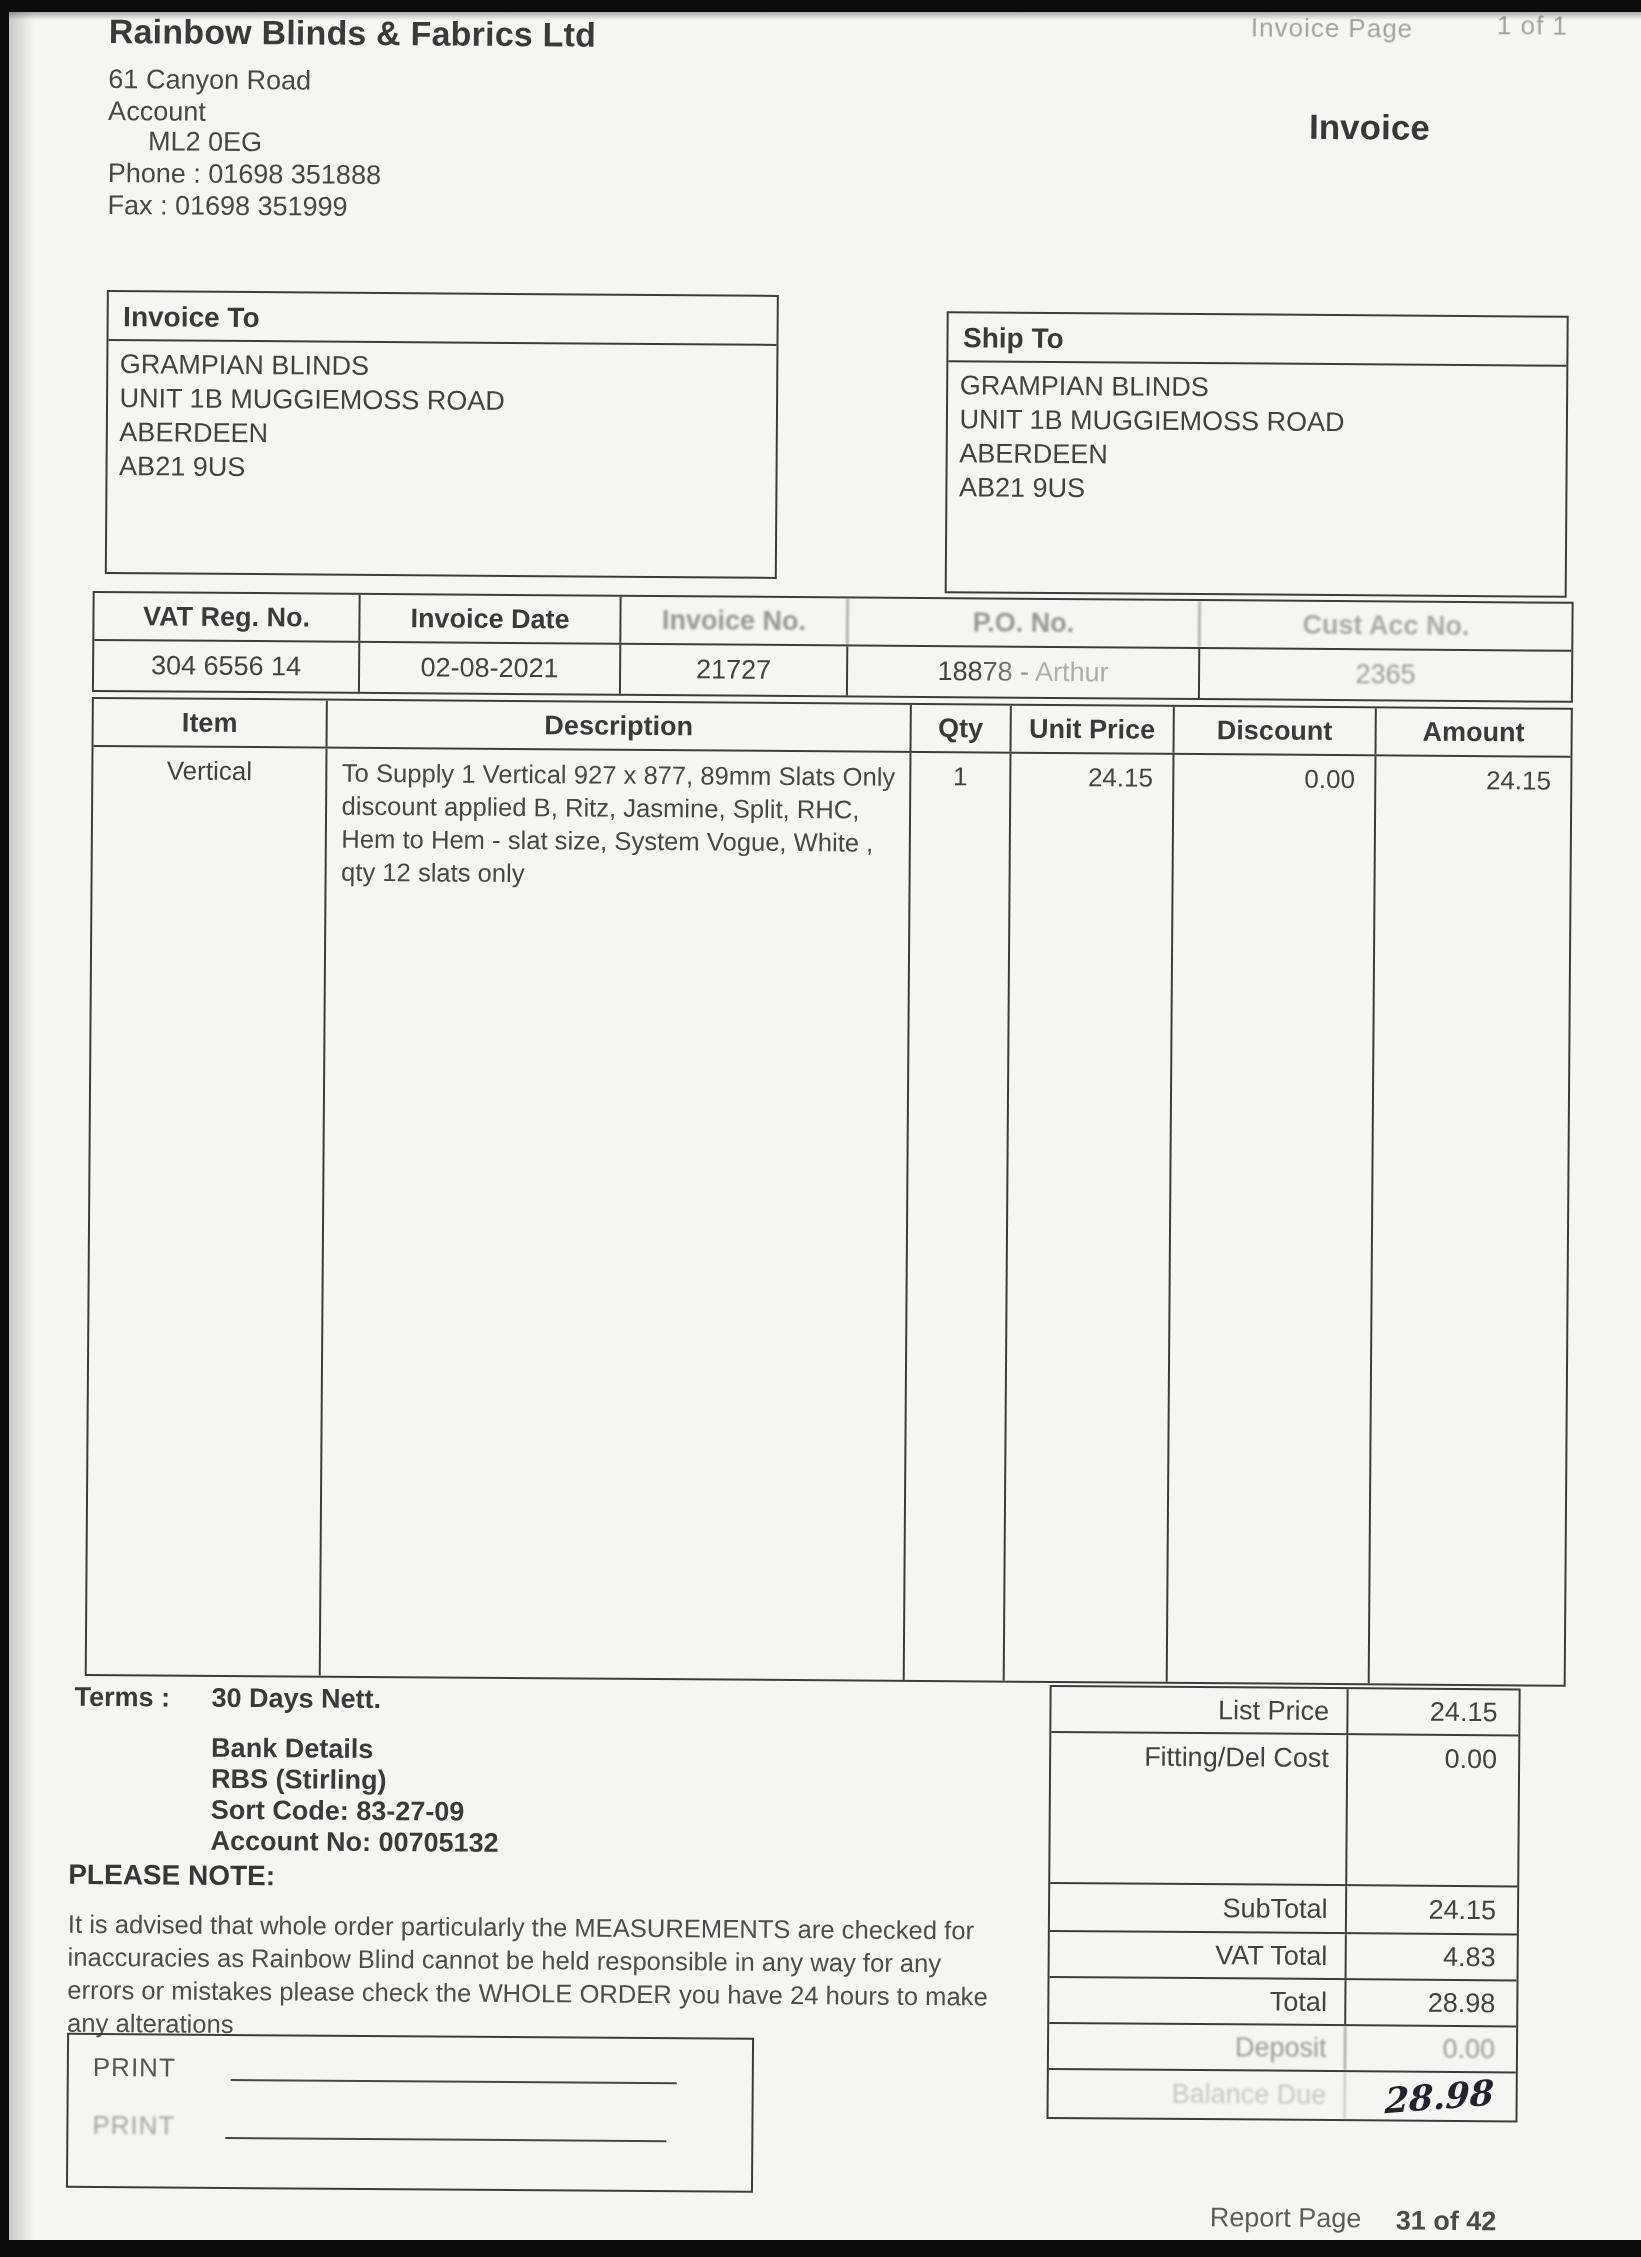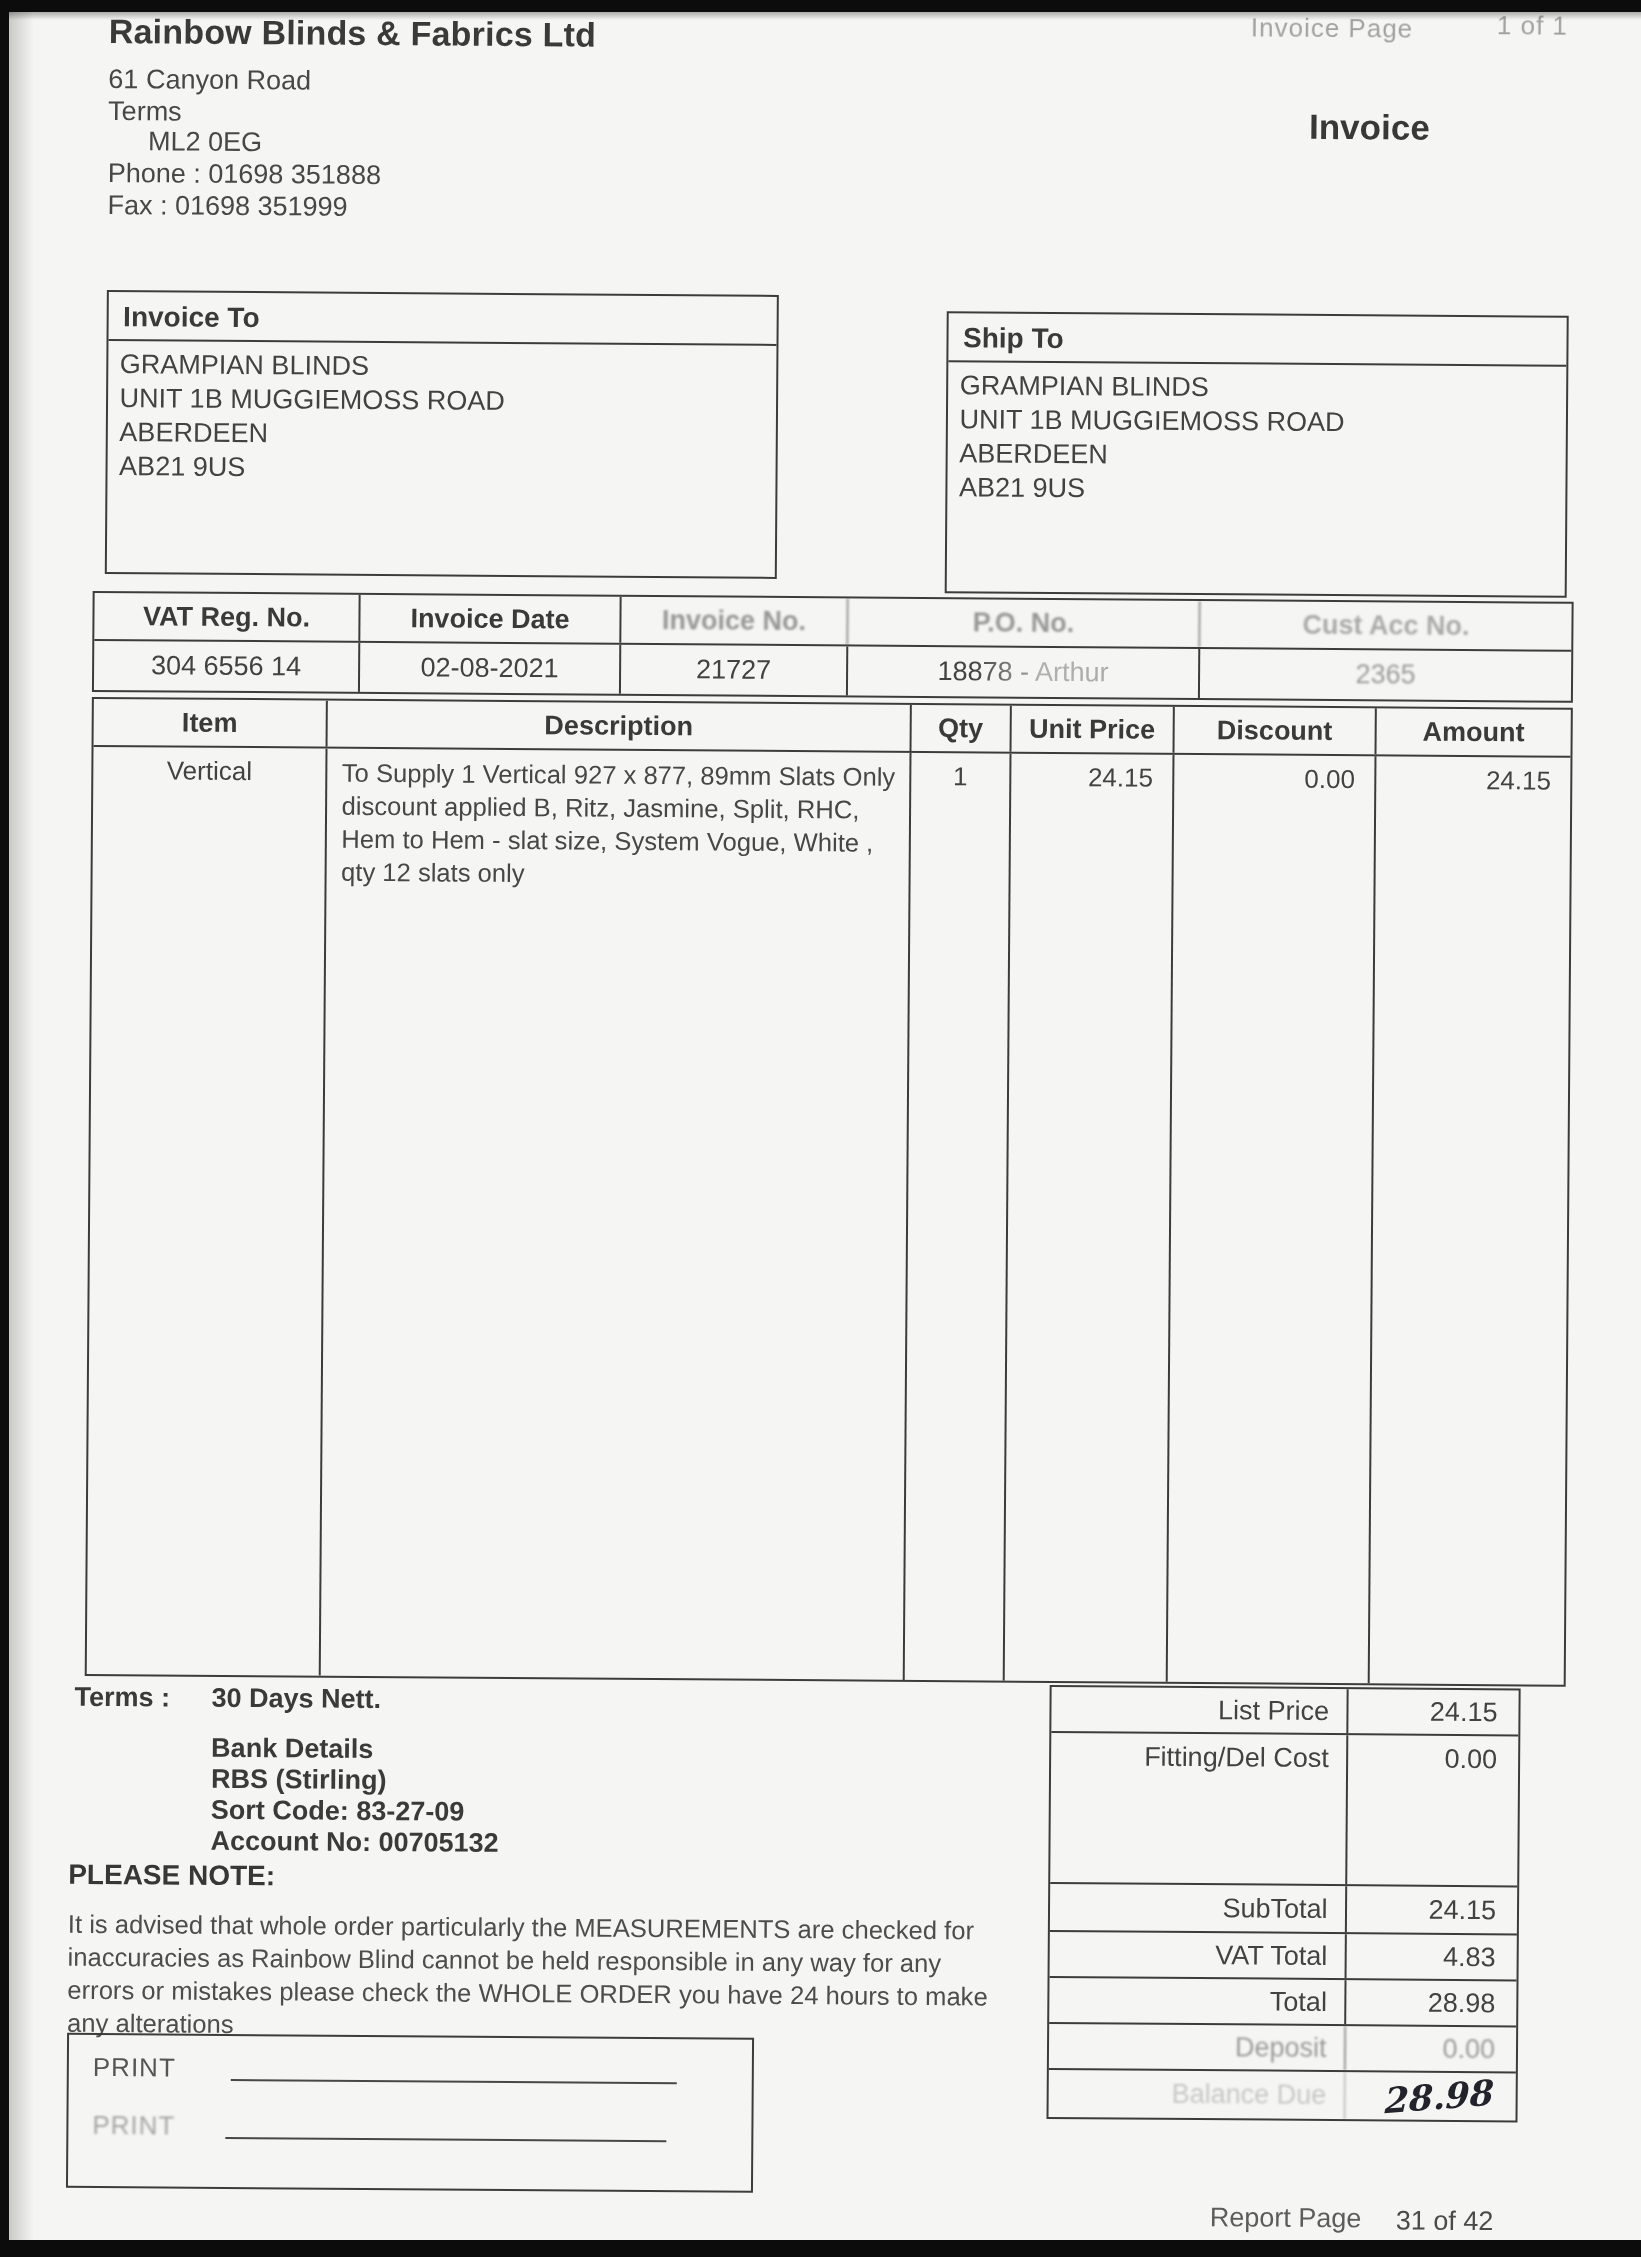--- a/index.html
+++ b/index.html
@@ -62,38 +62,38 @@
   .handwrite{font-family:"DejaVu Serif",serif;font-style:italic;font-weight:600;font-size:35px;color:#23232c;transform:rotate(-5deg) skewX(-6deg);}
 
   .note-title{font-size:28px;font-weight:bold;color:#373737;}
   .note-body{font-size:25.6px;line-height:33px;color:#4d4d4d;}
 
   .sign-box{border:2.4px solid #3c3c3c;}
   .sign-word{font-size:26px;color:#555;letter-spacing:1px;}
   .sig-line{border-bottom:2.4px solid #474747;}
 
   .footer-text{font-size:27px;color:#5c5c5c;}
-  .footer-val{font-size:27px;color:#4a4a4a;}
+  .footer-val{font-size:27px;color:#4a4a4a;font-weight:bold;}
 </style>
 </head>
 <body>
 
 <div id="page">
 
   <div class="abs scan-bar" style="left:0;top:0;width:1641px;height:11.6px;"></div>
   <div class="abs scan-shadow-top" style="left:0;top:11.6px;width:1641px;"></div>
   <div class="abs scan-bar" style="left:0;top:0;width:8.7px;height:2257px;"></div>
   <div class="abs scan-shadow-left" style="left:8.7px;top:0;height:2257px;"></div>
   <div class="abs scan-bar" style="left:0;top:2240px;width:1641px;height:17.4px;"></div>
 
   <div id="sheet">
 
     <div class="abs company-name" style="left:109px;top:11.6px;">Rainbow Blinds &amp; Fabrics Ltd</div>
     <div class="abs addr-line" style="left:109px;top:64px;">61 Canyon Road</div>
-    <div class="abs addr-line" style="left:109px;top:96px;">Terms</div>
+    <div class="abs addr-line" style="left:109px;top:96px;">Account</div>
     <div class="abs addr-line" style="left:109px;top:126px;margin-left:40px;">ML2 0EG</div>
     <div class="abs addr-line" style="left:109px;top:158px;">Phone : 01698 351888</div>
     <div class="abs addr-line" style="left:109px;top:190px;">Fax : 01698 351999</div>
 
     <div class="abs doc-note" style="left:1251px;top:3.9px;">Invoice Page</div>
     <div class="abs doc-note" style="left:1497px;top:0;">1 of 1</div>
     <div class="abs doc-title" style="left:1294px;top:98px;margin-left:16px;">Invoice</div>
 
     <div class="abs addr-box" style="left:109px;top:290px;width:668px;height:280px;">
       <div class="box-label">Invoice To</div>

